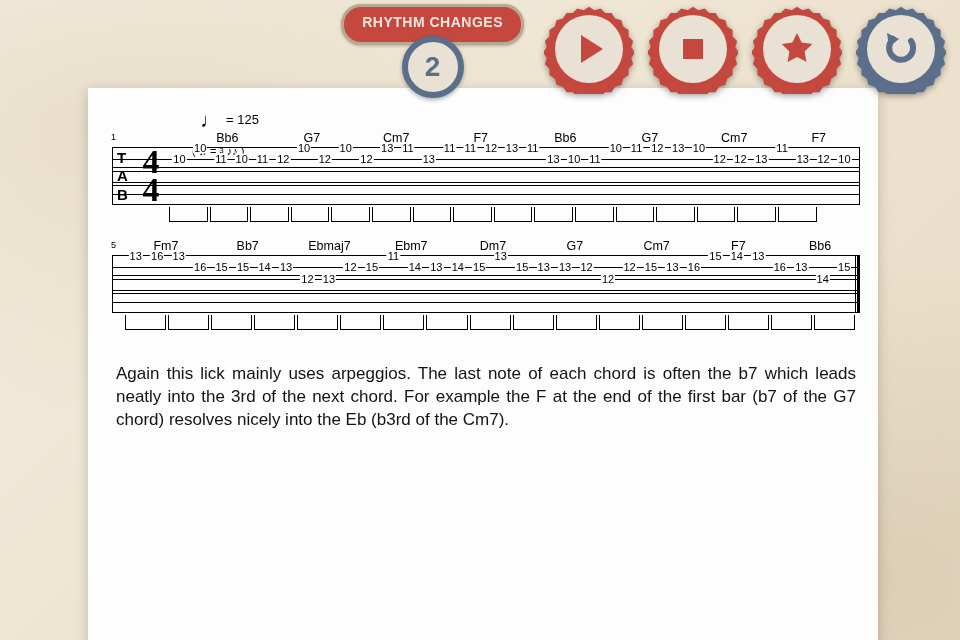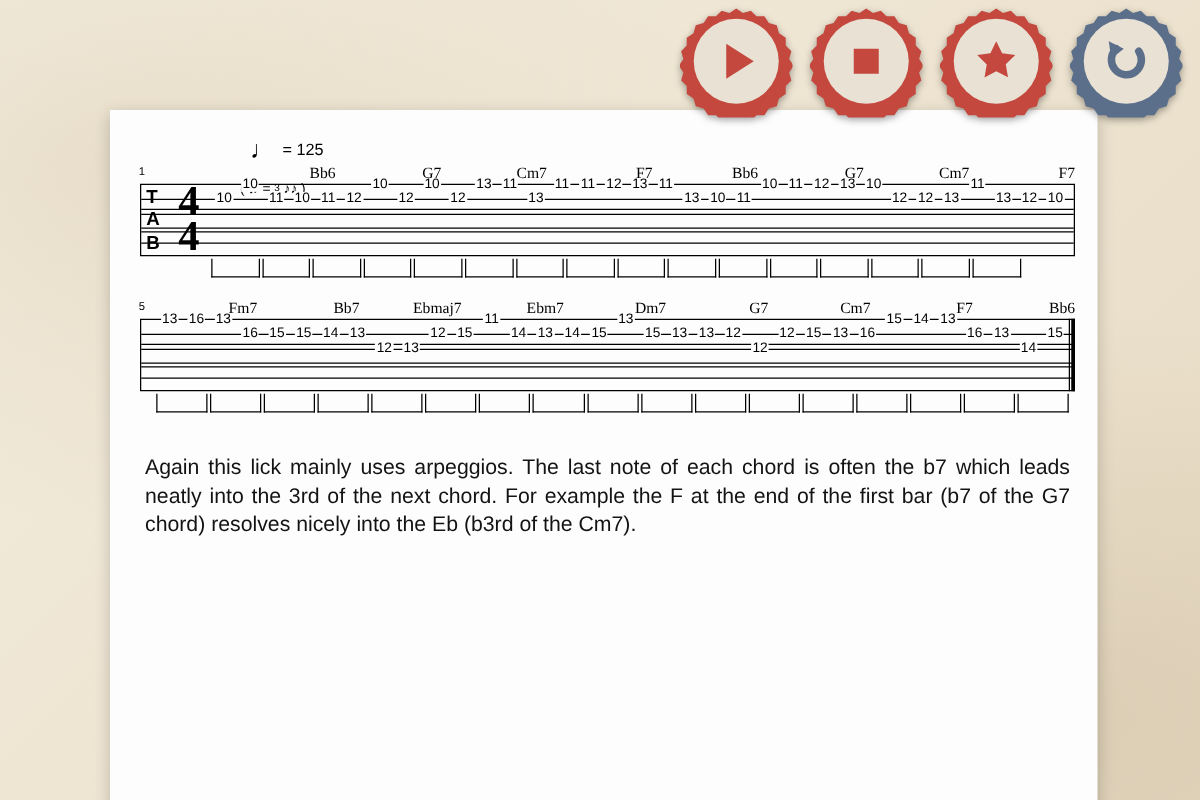--- a/index.html
+++ b/index.html
@@ -111,21 +111,21 @@
   .chord-row {
     display: flex;
     font-size: 12.5px;
     font-weight: 400;
     position: absolute;
     top: -16px;
     left: 0; right: 0;
   }
   .chord-row.short .cell { min-width: 0; }
   .chord-row .lead { flex: 0 0 72px; }
-  .chord-row .cell { flex: 1; text-align: right; padding-left: 2px; white-space: nowrap; font-family: Liberation Serif, serif; }
+  .chord-row .cell { flex: 1; text-align: center; padding-left: 2px; white-space: nowrap; }
 
   .swing-mark {
     position: absolute;
     top: -2px; left: 80px;
     font-size: 11px;
     display: flex; align-items: flex-end; gap: 3px;
   }
   .swing-mark .trip { font-size: 8px; position: relative; top:-2px; }
 
   .tab-stave {
@@ -218,20 +218,24 @@
     line-height: 1.35;
     color: #131313;
     text-align: justify;
     padding: 0 4px;
   }
 </style>
 </head>
 <body>
 
 <div class="top-bar">
+  <div class="badge">
+    <div class="badge-top">RHYTHM CHANGES</div>
+    <div class="badge-circle">2</div>
+  </div>
 
   <div class="seal-btn">
     <svg class="seal" viewBox="0 0 100 100">
         <path fill="#c4483e" d="M50 3
       l6 4 7-2 5 5 7 0 4 6 7 2 2 7 6 4 0 7 5 5-2 7 4 6-4 6 2 7-5 5 0 7-6 4-2 7-7 2-4 6-7 0-5 5-7-2-6 4-6-4-7 2-5-5-7 0-4-6-7-2-2-7-6-4 0-7-5-5 2-7-4-6 4-6-2-7 5-5 0-7 6-4 2-7 7-2 4-6 7 0 5-5 7 2z"></path>
       </svg>
     <div class="inner-disc">
       <span class="glyph">
         <svg viewBox="0 0 40 40">
             <path fill="currentColor" d="M12 6 L34 20 L12 34 Z"></path>

